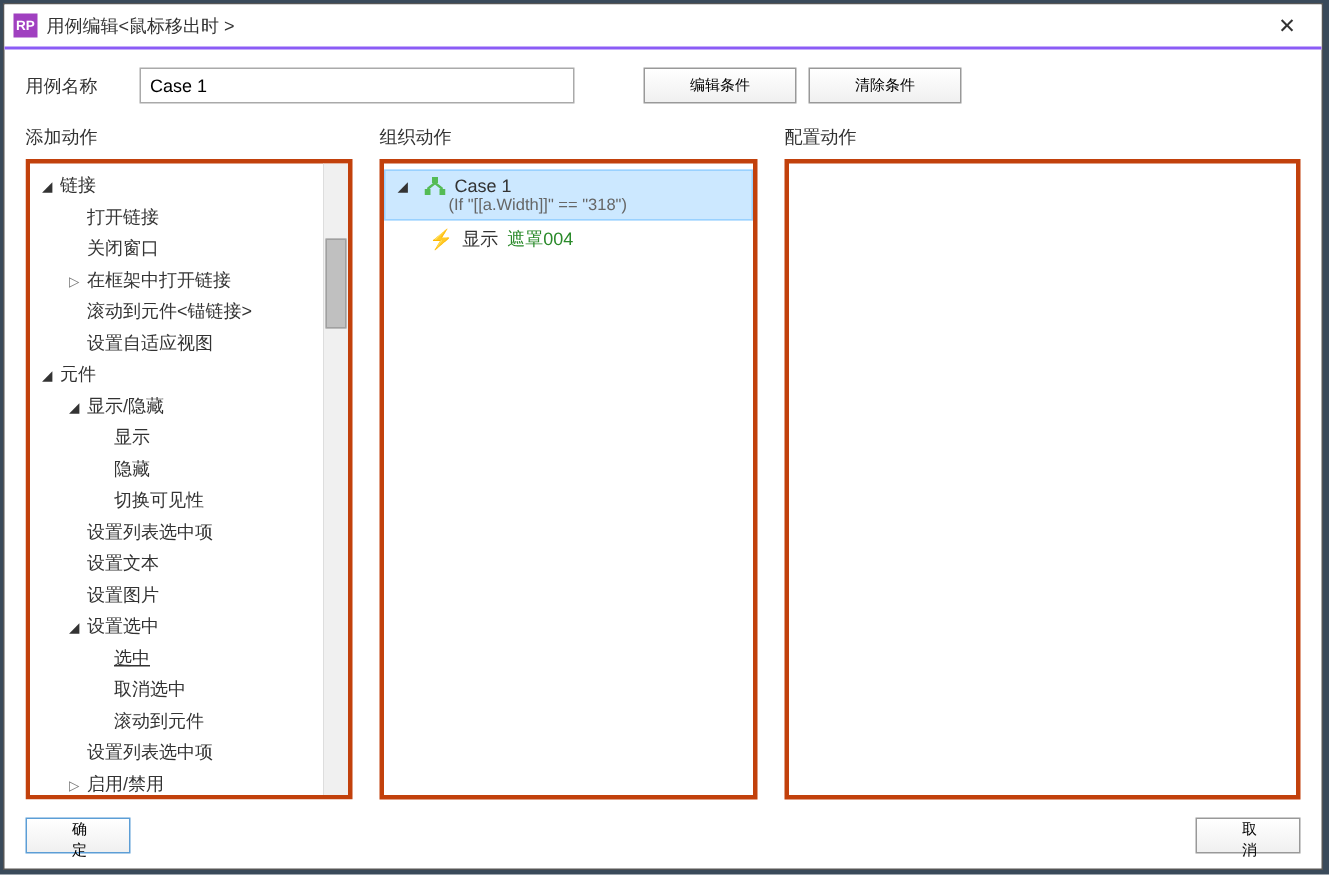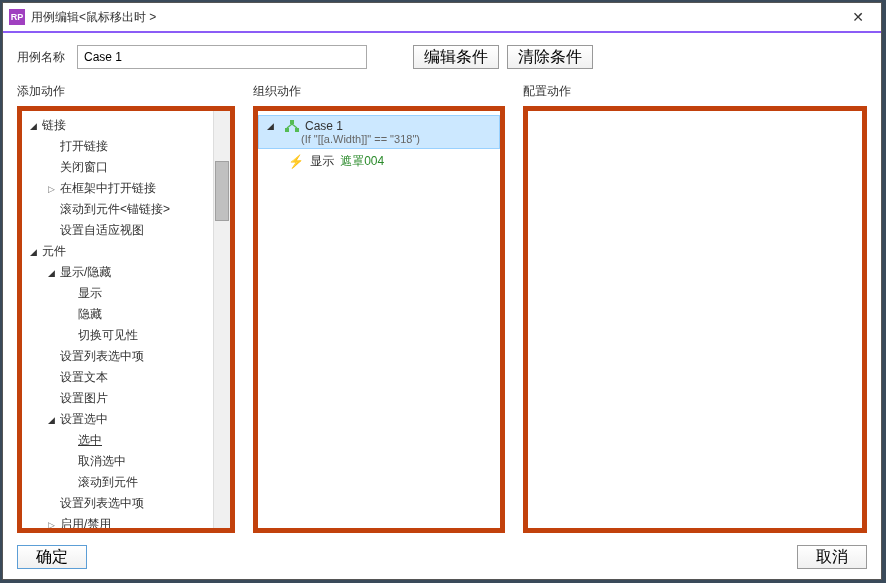--- a/index.html
+++ b/index.html
@@ -53,54 +53,54 @@
     display: flex;
     flex-direction: column;
     overflow: hidden;
   }
   .row1 {
     display: flex;
     align-items: center;
     gap: 8px;
     margin-bottom: 14px;
   }
-  .name-label { margin-right: 4px; }
+  .name-label { margin-right: 20px; }
   .name-input {
     width: 290px;
     height: 24px;
     border: 1px solid #aaa;
     padding: 0 6px;
     font-size: 12px;
     font-family: inherit;
   }
   .spacer { flex: 1; max-width: 30px; }
   .btn {
     height: 24px;
-    padding: 0 10px;
+    padding: 0 30px;
     border: 1px solid #999;
     background: linear-gradient(#fff,#f0f0f0);
-    font-size: 16px;
+    font-size: 10px;
     font-family: inherit;
     cursor: pointer;
   }
   .columns {
     flex: 1;
     display: flex;
     gap: 18px;
     overflow: hidden;
     margin-bottom: 8px;
   }
   .col {
     display: flex;
     flex-direction: column;
   }
   .col-label { margin-bottom: 6px; font-size: 12px; }
   .box {
     flex: 1;
-    border: 5px solid #c2410c;
+    border: 3px solid #c2410c;
     background: #fff;
     overflow: hidden;
     position: relative;
   }
   .col1 { width: 218px; }
   .col2 { width: 252px; }
   .col3 { flex: 1; }
   
   .tree {
     overflow-y: auto;

